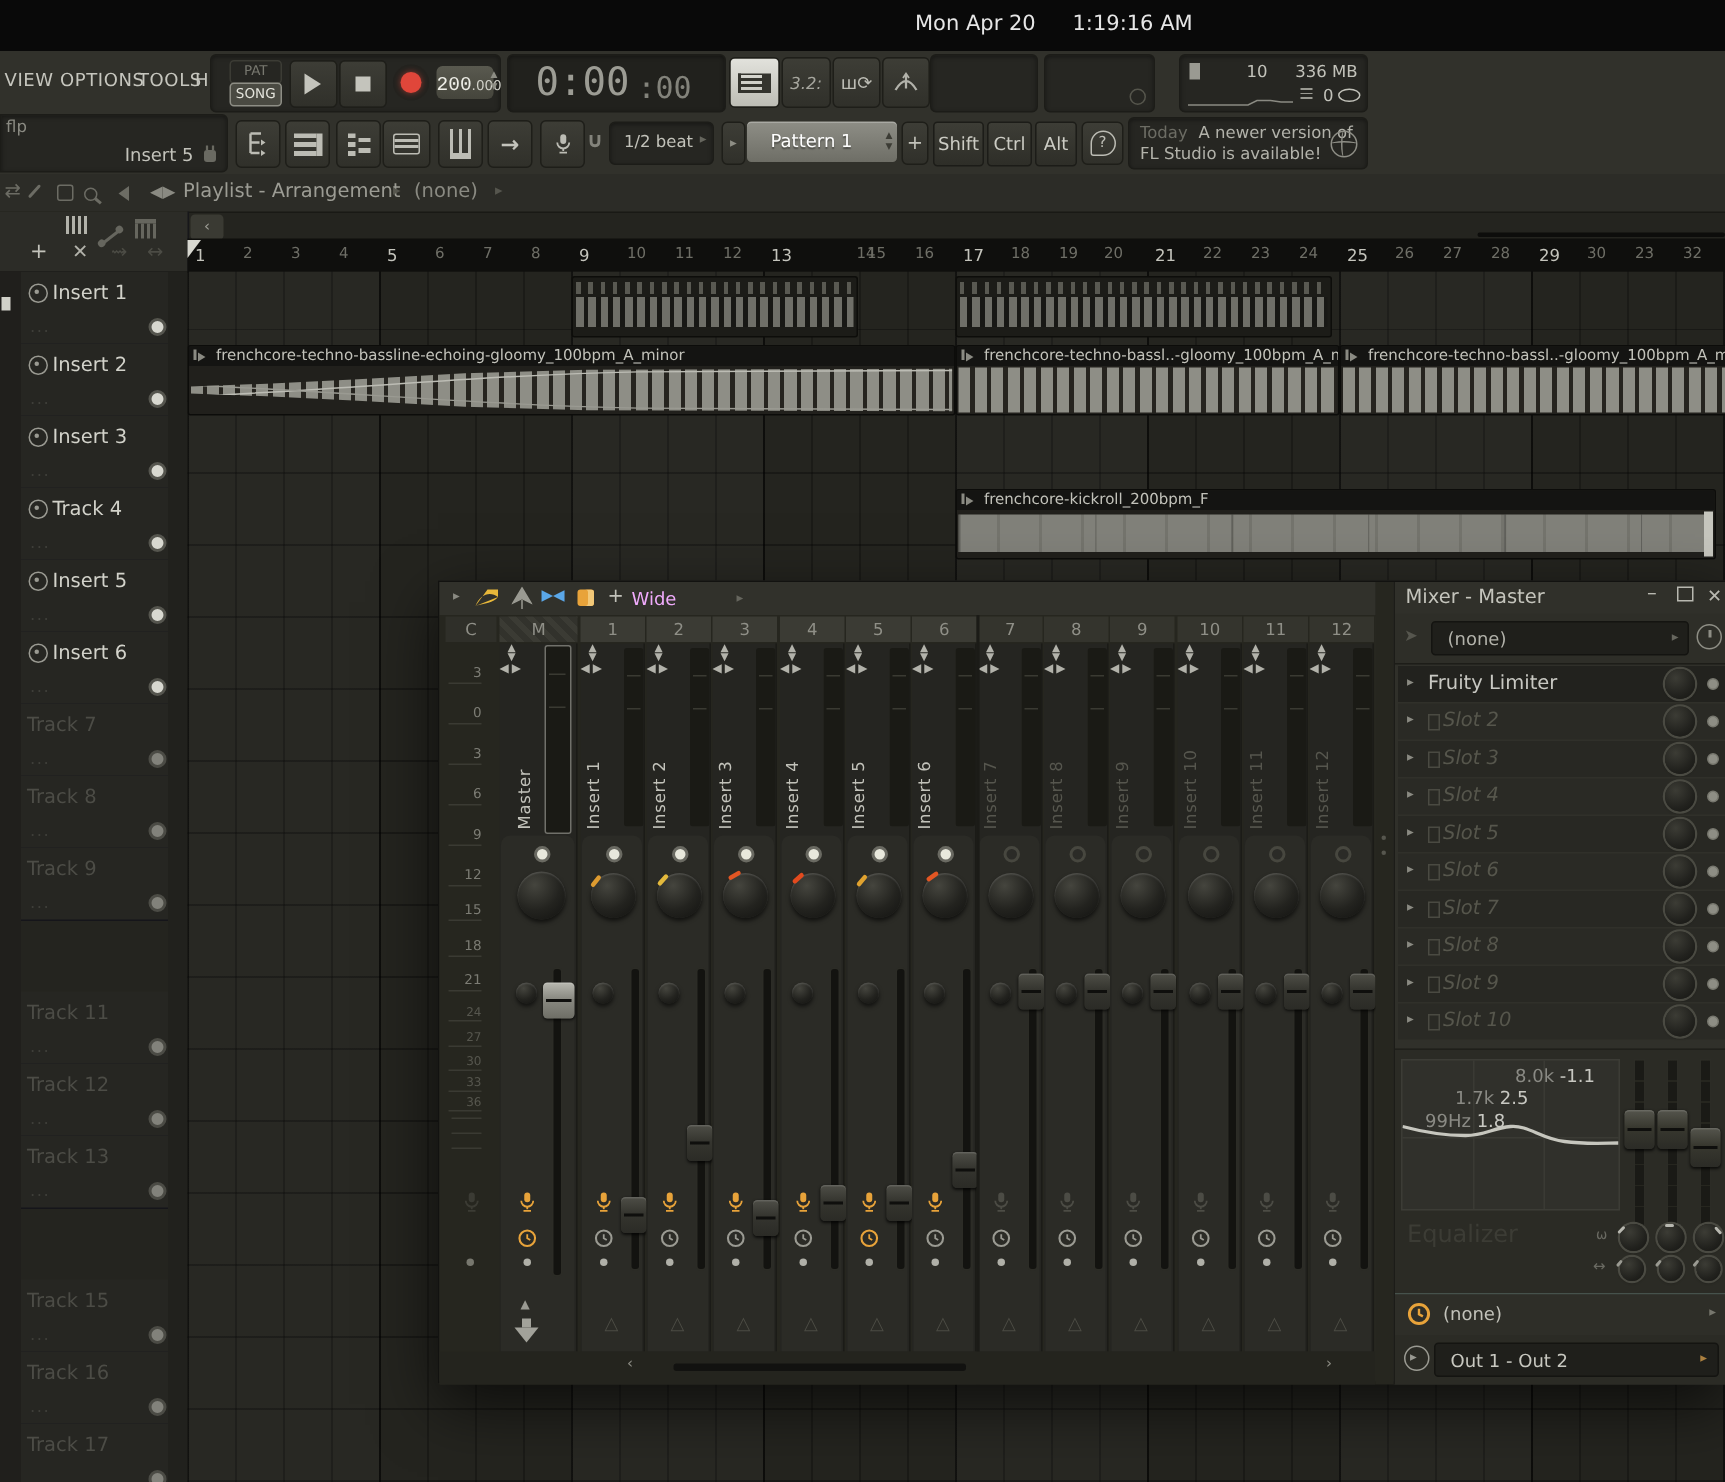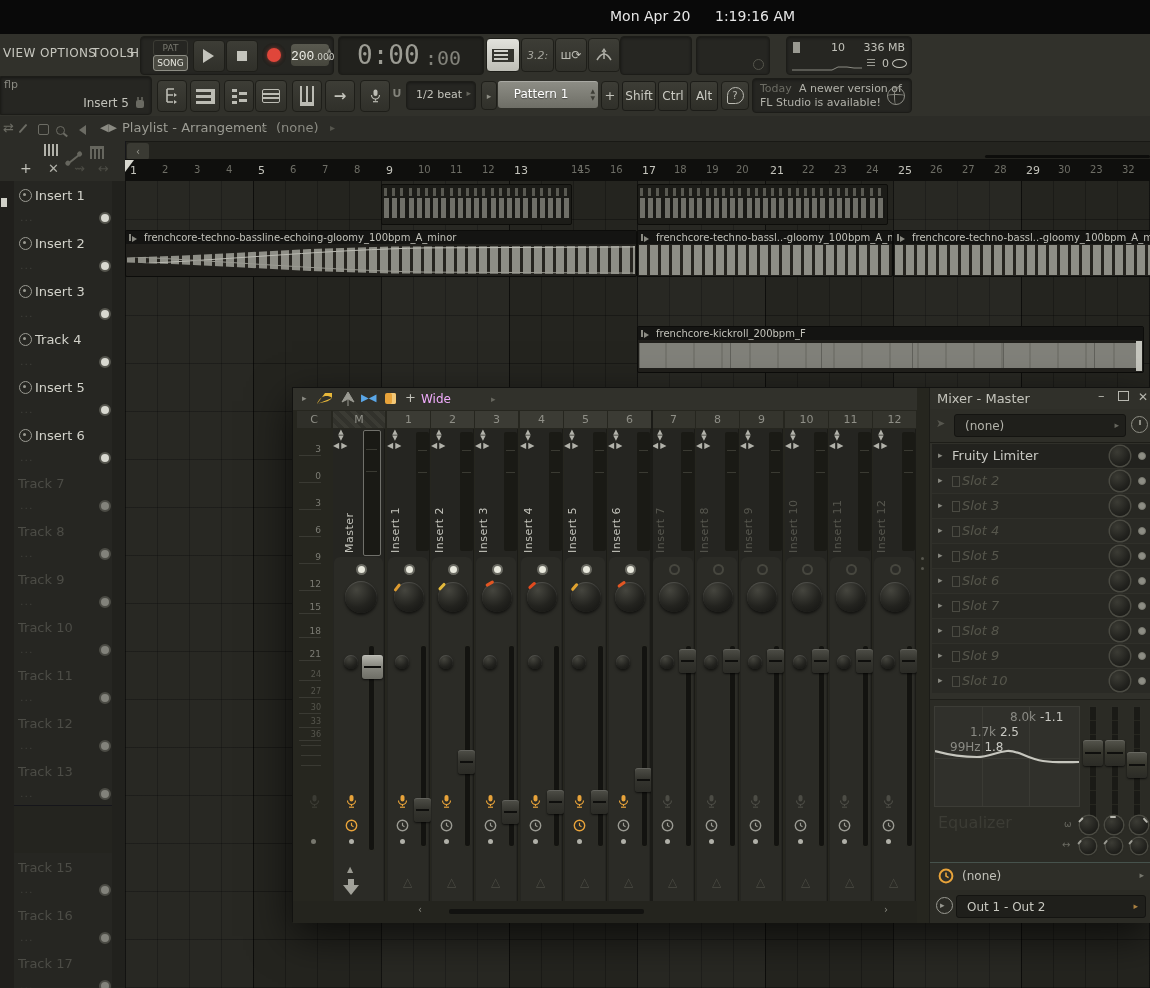--- a/index.html
+++ b/index.html
@@ -373,25 +373,20 @@
         <div class="thead-row" style="top: 336px;">
           <div class="tname" style="left: 4px; color: rgb(76, 76, 70);">Track 8</div>
           <div class="tdots">...</div>
           <div class="tled" style="background: rgb(154, 154, 146); opacity: 0.8;"></div>
         </div>
         <div class="thead-row" style="top: 384px;">
           <div class="tname" style="left: 4px; color: rgb(76, 76, 70);">Track 9</div>
           <div class="tdots">...</div>
           <div class="tled" style="background: rgb(154, 154, 146); opacity: 0.8;"></div>
         </div>
-        <div class="thead-row" style="top: 432px;">
-          <div class="tname" style="left: 4px; color: rgb(76, 76, 70);">Track 10</div>
-          <div class="tdots">...</div>
-          <div class="tled" style="background: rgb(154, 154, 146); opacity: 0.8;"></div>
-        </div>
         <div class="thead-row" style="top: 480px;">
           <div class="tname" style="left: 4px; color: rgb(76, 76, 70);">Track 11</div>
           <div class="tdots">...</div>
           <div class="tled" style="background: rgb(154, 154, 146); opacity: 0.8;"></div>
         </div>
         <div class="thead-row" style="top: 528px;">
           <div class="tname" style="left: 4px; color: rgb(76, 76, 70);">Track 12</div>
           <div class="tdots">...</div>
           <div class="tled" style="background: rgb(154, 154, 146); opacity: 0.8;"></div>
         </div>

